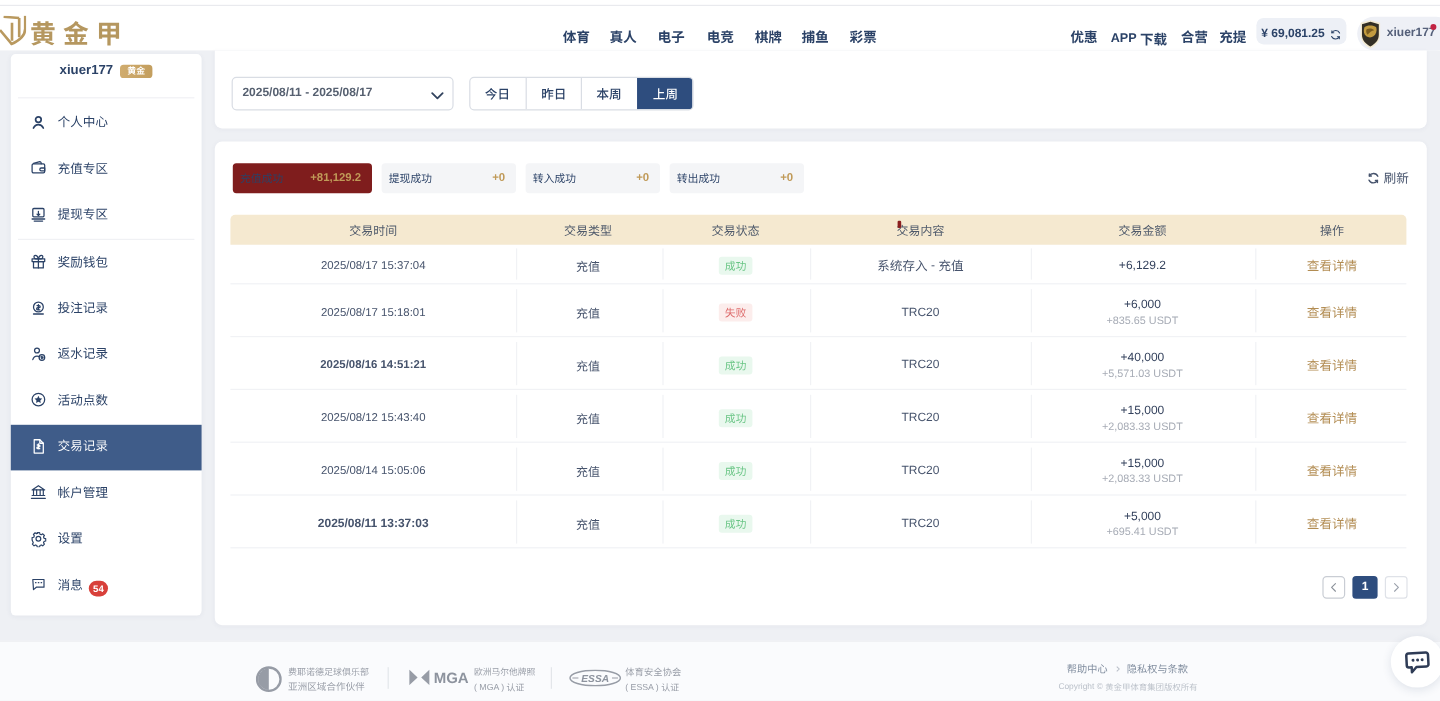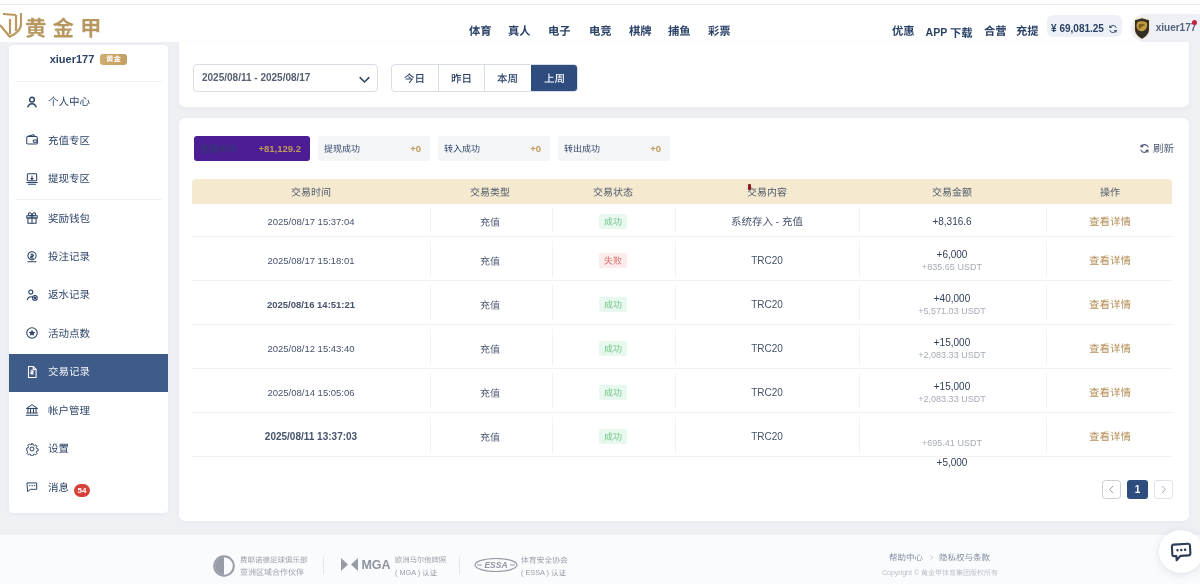--- a/index.html
+++ b/index.html
@@ -505,21 +505,21 @@
       <div style="flex:1;display:flex;align-items:center;justify-content:center;border-left:1px solid #d9dde4;background:#2e4d7e;border-left-color:#2e4d7e;">
         <svg class="cj" width="21.0" height="10.5" viewBox="0 0 2000 1000">
           <g fill="#fff" transform="translate(0,880) scale(1,-1)">
             <use href="#q63" x="0"></use>
             <use href="#q62" x="1000"></use>
           </g>
         </svg>
       </div>
     </div>
     <div style="position:absolute;left:179px;top:118px;width:1010px;height:403px;background:#fff;border-radius:6px;box-shadow:0 1px 4px rgba(40,60,100,.04)"></div>
-    <div style="position:absolute;left:194px;top:136px;width:116px;height:25px;background:#4c1d95;border-radius:3px;display:flex;align-items:center;justify-content:space-between;padding:0 9px 0 6px">
+    <div style="position:absolute;left:194px;top:136px;width:116px;height:25px;background:#7f1d1d;border-radius:3px;display:flex;align-items:center;justify-content:space-between;padding:0 9px 0 6px">
       <svg class="cj" width="36.0" height="9.0" viewBox="0 0 4000 1000">
         <g fill="#2b4267" transform="translate(0,880) scale(1,-1)">
           <use href="#q28" x="0"></use>
           <use href="#q29" x="1000"></use>
           <use href="#q64" x="2000"></use>
           <use href="#q65" x="3000"></use>
         </g>
       </svg>
       <span style="font-size:9.5px;color:#c09a58;font-weight:700;letter-spacing:0px;font-family:'Liberation Sans',sans-serif;white-space:pre">+81,129.2</span>
     </div>
@@ -668,21 +668,21 @@
       </svg>
       <span style="font-size:10px;color:#46536c;font-weight:400;letter-spacing:0px;font-family:'Liberation Sans',sans-serif;white-space:pre"> - </span>
       <svg class="cj" width="21.0" height="10.5" viewBox="0 0 2000 1000">
         <g fill="#46536c" transform="translate(0,880) scale(1,-1)">
           <use href="#q28" x="0"></use>
           <use href="#q29" x="1000"></use>
         </g>
       </svg>
     </div>
     <div style="position:absolute;left:892px;top:215.5px;width:120px;height:12px;display:flex;align-items:center;justify-content:center;">
-      <span style="font-size:10px;color:#33415c;font-weight:400;letter-spacing:0px;font-family:'Liberation Sans',sans-serif;white-space:pre">+8,316.6</span>
+      <span style="font-size:10px;color:#33415c;font-weight:400;letter-spacing:0px;font-family:'Liberation Sans',sans-serif;white-space:pre">+6,129.2</span>
     </div>
     <div style="position:absolute;left:1080px;top:215.5px;width:60px;height:12px;display:flex;align-items:center;justify-content:center;">
       <svg class="cj" width="42.0" height="10.5" viewBox="0 0 4000 1000">
         <g fill="#b28c52" transform="translate(0,880) scale(1,-1)">
           <use href="#q86" x="0"></use>
           <use href="#q87" x="1000"></use>
           <use href="#q88" x="2000"></use>
           <use href="#q89" x="3000"></use>
         </g>
       </svg>
@@ -884,21 +884,21 @@
       <svg class="cj" width="18.0" height="9.0" viewBox="0 0 2000 1000">
         <g fill="#67c483" transform="translate(0,880) scale(1,-1)">
           <use href="#q64" x="0"></use>
           <use href="#q65" x="1000"></use>
         </g>
       </svg>
     </div>
     <div style="position:absolute;left:707px;top:430.5px;width:120px;height:12px;display:flex;align-items:center;justify-content:center;">
       <span style="font-size:10px;color:#46536c;font-weight:400;letter-spacing:0px;font-family:'Liberation Sans',sans-serif;white-space:pre">TRC20</span>
     </div>
-    <div style="position:absolute;left:892px;top:424.5px;width:120px;height:12px;display:flex;align-items:center;justify-content:center;margin-top:32px;">
+    <div style="position:absolute;left:892px;top:424.5px;width:120px;height:12px;display:flex;align-items:center;justify-content:center;">
       <span style="font-size:10px;color:#33415c;font-weight:400;letter-spacing:0px;font-family:'Liberation Sans',sans-serif;white-space:pre">+5,000</span>
     </div>
     <div style="position:absolute;left:892px;top:437.5px;width:120px;height:11px;display:flex;align-items:center;justify-content:center;">
       <span style="font-size:9px;color:#a6abb5;font-weight:400;letter-spacing:0px;font-family:'Liberation Sans',sans-serif;white-space:pre">+695.41 USDT</span>
     </div>
     <div style="position:absolute;left:1080px;top:430.5px;width:60px;height:12px;display:flex;align-items:center;justify-content:center;">
       <svg class="cj" width="42.0" height="10.5" viewBox="0 0 4000 1000">
         <g fill="#b28c52" transform="translate(0,880) scale(1,-1)">
           <use href="#q86" x="0"></use>
           <use href="#q87" x="1000"></use>

